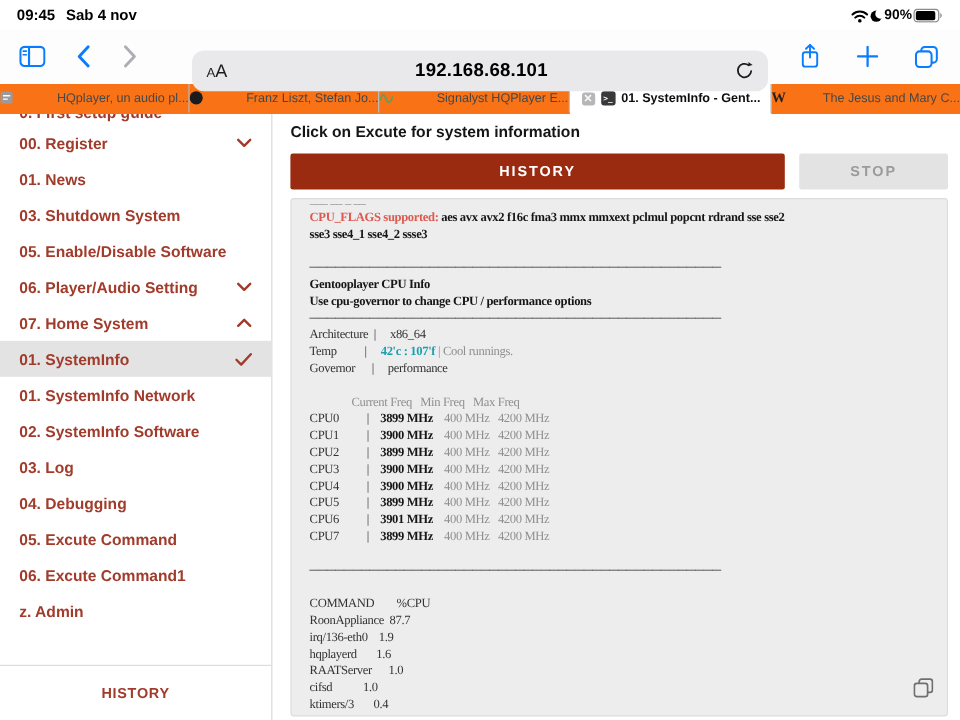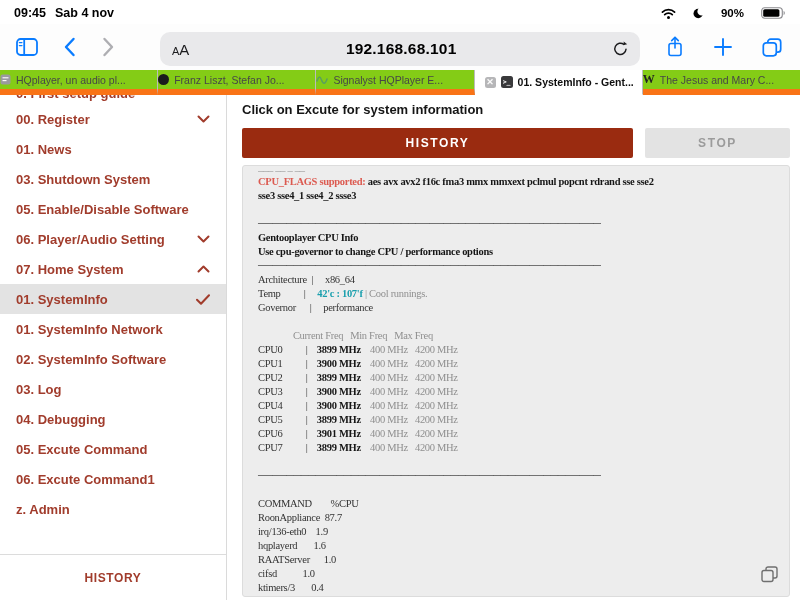--- a/index.html
+++ b/index.html
@@ -3,35 +3,35 @@
 <meta charset="utf-8">
 <style>
   * { margin:0; padding:0; box-sizing:border-box; }
   html,body { width:800px; height:600px; overflow:hidden; }
   body { font-family:"Liberation Sans", sans-serif; background:#fff; color:#111; }
   .screen { width:800px; height:600px; position:relative; background:#fff; display:flex; flex-direction:column; }
 
   
   .status-bar { height:24px; display:flex; justify-content:space-between; align-items:center; padding:2px 14px 0 14px; }
   .sb-left { display:flex; gap:9px; font-size:12.5px; font-weight:700; color:#000; }
-  .sb-right { display:flex; align-items:center; gap:17px; font-size:11.5px; font-weight:700; color:#000; }
+  .sb-right { display:flex; align-items:center; gap:1px; font-size:11.5px; font-weight:700; color:#000; }
 
   
   .toolbar { height:46px; position:relative; background:#fdfdfd; }
   .tb-left { position:absolute; left:16px; top:0; height:100%; display:flex; align-items:center; gap:26px; }
   .tb-right { position:absolute; right:18px; top:0; height:100%; display:flex; align-items:center; gap:30px; }
   .icon-btn { display:flex; align-items:center; justify-content:center; cursor:pointer; background:none; border:none; }
-  .url-bar { position:absolute; left:160px; top:8px; width:480px; height:34px; background:#e9e9eb; border-radius:10px; display:flex; align-items:center; padding:0 12px; }
+  .url-bar { position:absolute; left:160px; top:18px; width:480px; height:34px; background:#e9e9eb; border-radius:10px; display:flex; align-items:center; padding:0 12px; }
   .aa-label { font-size:15px; font-weight:500; color:#1c1c1e; }
   .aa-label::first-letter { font-size:11px; }
   .url-text { flex:1; text-align:center; font-size:15.5px; font-weight:600; color:#000; letter-spacing:.2px; }
 
   
   .tabbar { height:25px; display:flex; background:#cfcfd1; }
-  .tab { flex:1 1 0; min-width:0; display:flex; align-items:center; justify-content:flex-start; gap:5px; font-size:10.5px; color:#474747; background:#84cc16; border-right:1px solid #bbbbbd; border-bottom:6px solid #f97316; white-space:nowrap; overflow:hidden; cursor:pointer; }
+  .tab { flex:1 1 0; min-width:0; display:flex; align-items:center; justify-content:space-between; gap:5px; font-size:10.5px; color:#474747; background:#f97316; border-right:1px solid #bbbbbd; border-bottom:2px solid #f97316; white-space:nowrap; overflow:hidden; cursor:pointer; }
   .tab:last-child { border-right:none; }
   .tab.active { background:#fff; color:#0e0e0e; font-weight:700; border-bottom:1px solid #fff; justify-content:flex-start; padding-left:10px; }
   .tab-close { width:11px; height:11px; border-radius:2.5px; background:#b6b6b8; color:#fafafa; font-size:9px; line-height:11px; text-align:center; flex:0 0 auto; cursor:pointer; }
   .fav { flex:0 0 auto; display:inline-flex; align-items:center; justify-content:center; }
   .fav-forum { width:11px; height:11px; }
   .fav-circle { width:11px; height:11px; border-radius:50%; background:#1b1b1d; }
   .fav-signalyst { width:12px; height:12px; }
   .fav-terminal { width:12px; height:12px; background:#39393b; border-radius:2.5px; color:#fff; font-family:"DejaVu Sans Mono", monospace; font-size:6.5px; font-weight:700; display:inline-flex; align-items:center; justify-content:center; }
   .fav-wiki { font-family:"Liberation Serif", serif; font-size:12px; font-weight:700; color:#222; }
 
@@ -44,21 +44,21 @@
   .side-item.sub { padding-left:16px; }
   .side-item.selected { background:#e3e3e3; }
   .side-item .tail { margin-left:auto; display:flex; align-items:center; }
   .history { margin-top:auto; border-top:1px solid #dcdcdc; height:46px; display:flex; align-items:center; justify-content:center; color:#a13c2c; font-size:12px; font-weight:700; letter-spacing:.6px; cursor:pointer; }
 
   .main { flex:1; padding:5px 10px 0 15px; min-width:0; }
   .instruction { font-size:13px; font-weight:600; color:#151515; margin:2px 0 11px 0; }
   .btn-row { display:flex; gap:12px; margin-bottom:7px; }
   .btn { height:30px; display:flex; align-items:center; justify-content:center; font-size:12px; font-weight:700; letter-spacing:1.6px; border:none; border-radius:2px; cursor:pointer; }
   .btn-exec { flex:1; background:#9a2b10; color:#fff; }
-  .btn-stop { width:145px; background:#e3e3e3; color:#9b9b9b; }
+  .btn-stop { width:124px; background:#e3e3e3; color:#9b9b9b; }
 
   
   .terminal { position:relative; background:#ededed; border:1px solid #dcdcdc; border-radius:3px; height:432px; overflow:hidden; padding:2px 8px 0 15px; }
   .term-pre { font-family:Liberation Serif, serif; font-size:10.5px; line-height:14px; letter-spacing:-0.3px; white-space:pre; color:#2e2e2e; }
   .term-line { height:14px; }
   .clip-line { height:7px; overflow:hidden; position:relative; }
   .clip-line .inner { position:absolute; top:-8px; left:0; }
   .tr { color:#dc5a50; font-weight:700; }
   .tb { color:#161616; font-weight:700; }
   .tn { color:#333; }

